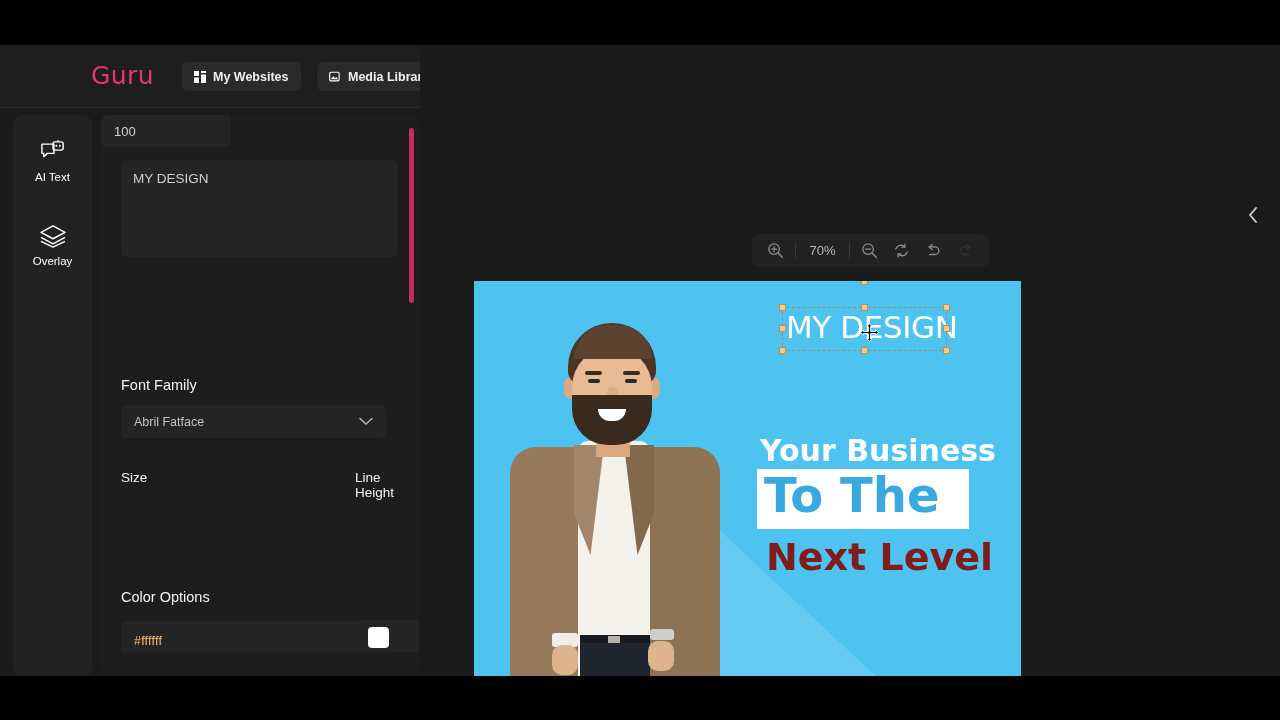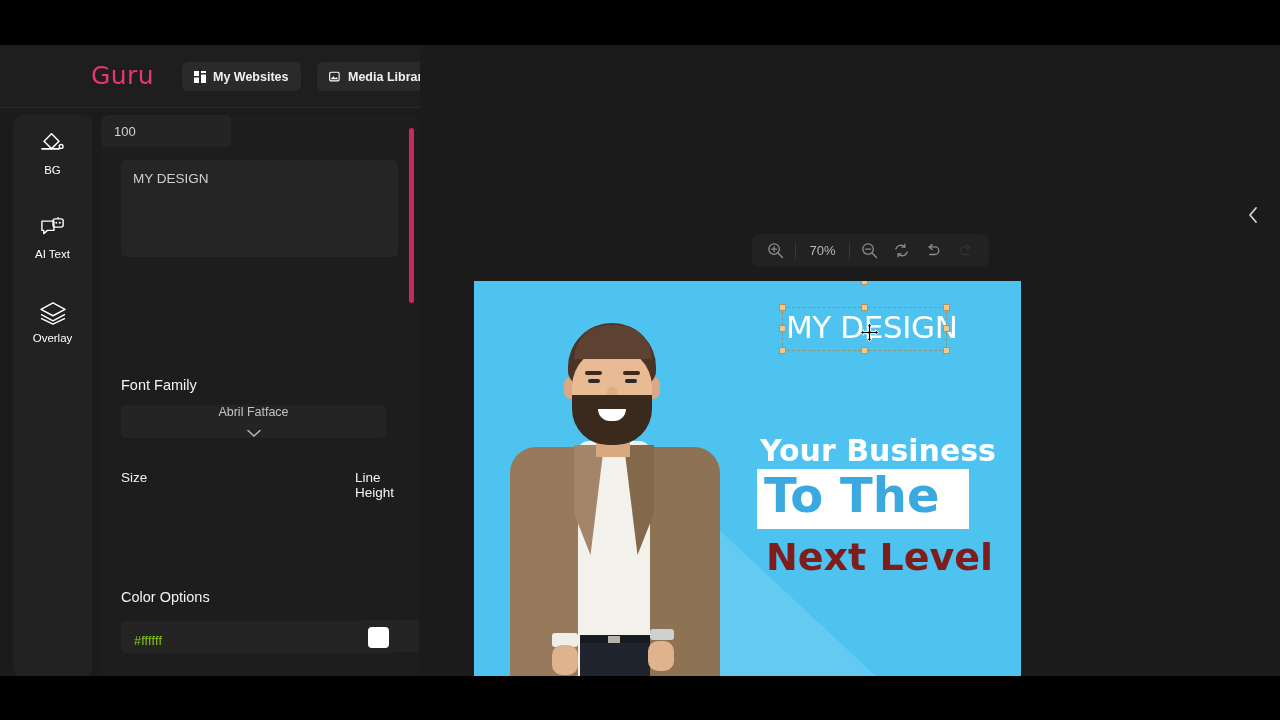--- a/index.html
+++ b/index.html
@@ -116,21 +116,21 @@
     color: #cfcfcf; font-size: 13.5px;
     font-family: "Liberation Sans", sans-serif;
     padding: 11px 12px; resize: none; outline: none;
   }
 
   #lbl-font-family { left: 20px; top: 262px; }
   #sel-font {
     position: absolute; left: 20px; top: 290px; width: 265px; height: 33px;
     background: #242424; border-radius: 5px;
     display: flex; align-items: center; justify-content: space-between;
-    padding: 0 13px; font-size: 12.5px; color: #c3c3c3; cursor: pointer; flex-direction: column;
+    padding: 0 13px; font-size: 12.5px; color: #c3c3c3; cursor: pointer;
   }
   #lbl-size { left: 20px; top: 355px; font-size: 13.5px; }
   #lbl-lineheight { left: 254px; top: 355px; font-size: 13.5px; }
   #in-size {
     position: absolute; left: 120px; top: 505px; transform: translate(-120px,-505px);
     left: 120px; top: 505px; width: 130px; height: 32px;
     background: #242424; border: none; border-radius: 5px;
     color: #d2d2d2; font-size: 13px; padding: 0 13px; outline: none;
     font-family: "Liberation Sans", sans-serif;
   }
@@ -140,21 +140,21 @@
     color: #d2d2d2; font-size: 13px; padding: 0 13px; outline: none;
     font-family: "Liberation Sans", sans-serif;
   }
   #lbl-color-options { left: 20px; top: 474px; }
   #color-row {
     position: absolute; left: 20px; top: 506px; width: 277px; height: 32px;
     background: #242424; border-radius: 5px;
     display: flex; align-items: center; justify-content: space-between;
     padding: 0 9px 0 13px;
   }
-  #color-hex { font-size: 12.5px; color: #84cc16; letter-spacing: .2px; margin-top: 8px; }
+  #color-hex { font-size: 12.5px; color: #fdba74; letter-spacing: .2px; margin-top: 8px; }
   #color-swatch {
     width: 21px; height: 21px; border-radius: 4px; background: #ffffff; cursor: pointer;
   }
   #panel-scrollbar {
     position: absolute; right: 5px; top: 13px;
     width: 5px; height: 175px; background: #c62a5e; border-radius: 3px;
     cursor: pointer;
   }
 
   
@@ -366,30 +366,20 @@
           </svg>
       </span>
     </div>
   </div>
 
   <div id="rail">
 
 
 
 
-    <div class="rail-item" id="rail-bg">
-      <span>
-        <svg width="25" height="24" viewBox="0 0 26 25">
-          <rect x="6.5" y="3" width="11" height="11" transform="rotate(45 12 8.5)" fill="none" stroke="#fff" stroke-width="1.5"></rect>
-          <path d="M2 16.5h18" stroke="#fff" stroke-width="1.7" stroke-linecap="round"></path>
-          <circle cx="22" cy="14" r="2" fill="none" stroke="#fff" stroke-width="1.4"></circle>
-        </svg>
-      </span>
-      <span class="lbl">BG</span>
-    </div>
 
     <div class="rail-item" id="rail-aitext">
       <span>
         <svg width="26" height="24" viewBox="0 0 28 26">
           <path d="M2 4.5h13v10H8l-4 3.5V14.5H2z" fill="none" stroke="#fff" stroke-width="1.5" stroke-linejoin="round"></path>
           <rect x="14" y="2" width="11" height="9" rx="2.2" fill="none" stroke="#fff" stroke-width="1.5"></rect>
           <circle cx="17.6" cy="6.3" r="1.1" fill="#fff"></circle>
           <circle cx="21.4" cy="6.3" r="1.1" fill="#fff"></circle>
           <path d="M19.5 2V0" stroke="#fff" stroke-width="1.3"></path>
         </svg>

